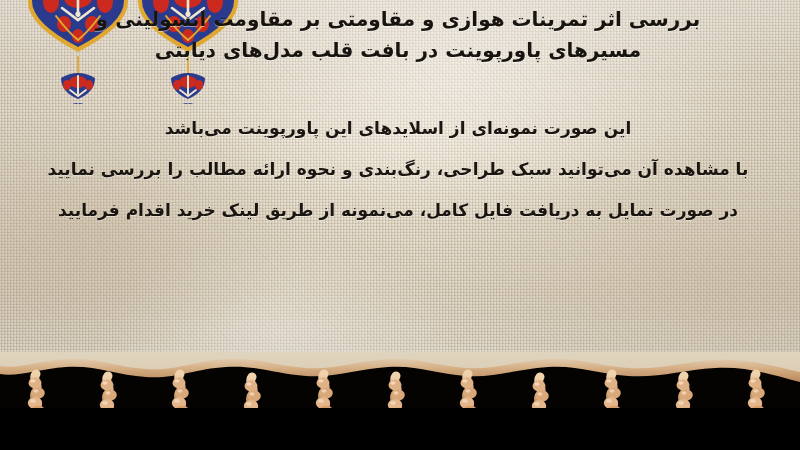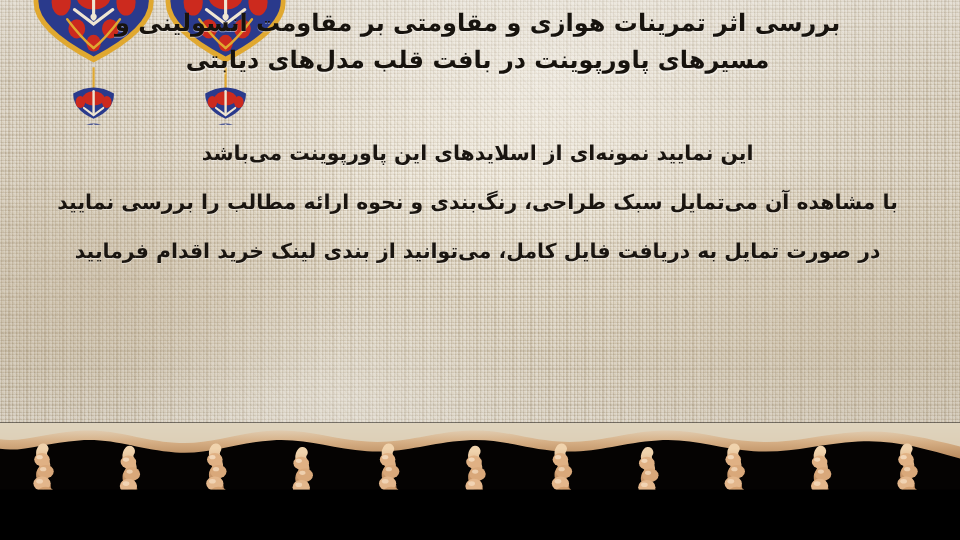--- a/index.html
+++ b/index.html
@@ -271,23 +271,23 @@
   </div>
 
   <div class="text-layer">
 
     <div class="title-block">
       <div class="title-line">بررسی اثر تمرینات هوازی و مقاومتی بر مقاومت انسولینی و</div>
       <div class="title-line">مسیرهای پاورپوینت در بافت قلب مدل‌های دیابتی</div>
     </div>
 
     <div class="body-block">
-      <div class="body-line">این نمایید نمونه‌ای از اسلایدهای این پاورپوینت می‌باشد</div>
-      <div class="body-line">با مشاهده آن می‌تمایل سبک طراحی، رنگ‌بندی و نحوه ارائه مطالب را بررسی نمایید</div>
-      <div class="body-line">در صورت تمایل به دریافت فایل کامل، می‌توانید از بندی لینک خرید اقدام فرمایید</div>
+      <div class="body-line">این صورت نمونه‌ای از اسلایدهای این پاورپوینت می‌باشد</div>
+      <div class="body-line">با مشاهده آن می‌توانید سبک طراحی، رنگ‌بندی و نحوه ارائه مطالب را بررسی نمایید</div>
+      <div class="body-line">در صورت تمایل به دریافت فایل کامل، می‌نمونه از طریق لینک خرید اقدام فرمایید</div>
     </div>
   </div>
 
   <div class="fringe-zone">
     <svg class="fringe-svg" width="800" height="98" viewBox="0 0 800 98">
       <defs>
         <linearGradient id="ropeG" x1="0" y1="0" x2="0" y2="1">
           <stop offset="0%" stop-color="#f0d3ad"></stop>
           <stop offset="45%" stop-color="#d8a779"></stop>
           <stop offset="100%" stop-color="#a9764c"></stop>

